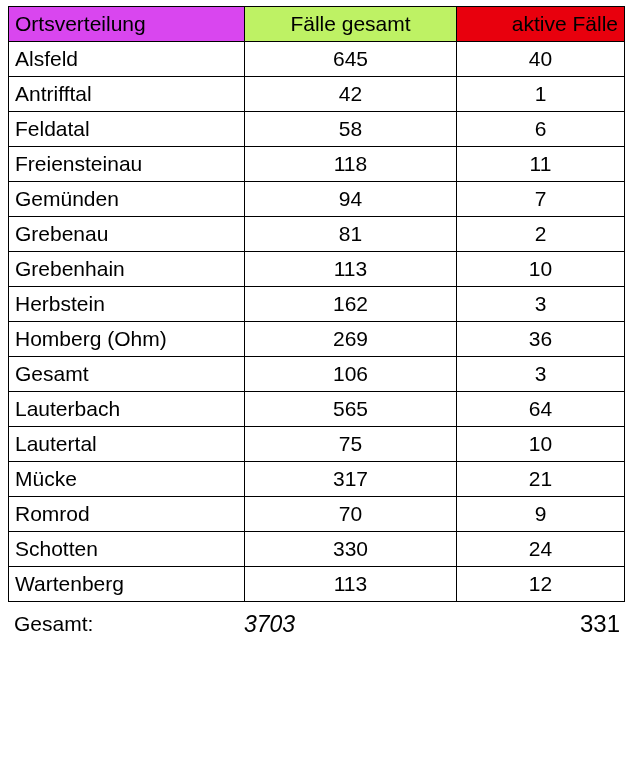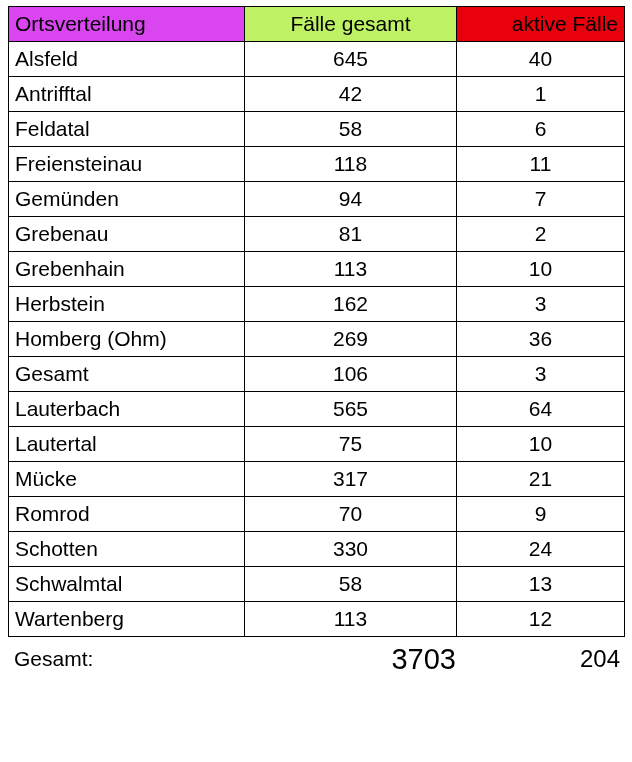--- a/index.html
+++ b/index.html
@@ -76,23 +76,24 @@
   }
   .totals .t-label {
     width: 236px;
     font-size: 21px;
     text-align: left;
     padding-left: 6px;
     box-sizing: border-box;
   }
   .totals .t-ges {
     width: 212px;
-    font-size: 29px;
-    text-align: right;
-    box-sizing: border-box;
+    font-size: 23px;
+    text-align: left;
+    box-sizing: border-box;
+    font-style: italic;
   }
   .totals .t-akt {
     width: 168px;
     font-size: 24px;
     text-align: right;
     padding-right: 4px;
     box-sizing: border-box;
   }
 </style>
 </head>
@@ -183,31 +184,26 @@
         <td class="name">Romrod</td>
         <td class="num">70</td>
         <td class="num">9</td>
       </tr>
       <tr>
         <td class="name">Schotten</td>
         <td class="num">330</td>
         <td class="num">24</td>
       </tr>
       <tr>
-        <td class="name">Schwalmtal</td>
-        <td class="num">58</td>
-        <td class="num">13</td>
-      </tr>
-      <tr>
         <td class="name">Wartenberg</td>
         <td class="num">113</td>
         <td class="num">12</td>
       </tr>
     </tbody>
   </table>
 
   <div class="totals">
     <div class="t-label">Gesamt:</div>
     <div class="t-ges">3703</div>
-    <div class="t-akt">204</div>
+    <div class="t-akt">331</div>
   </div>
 
 </div>
 
 </body></html>

